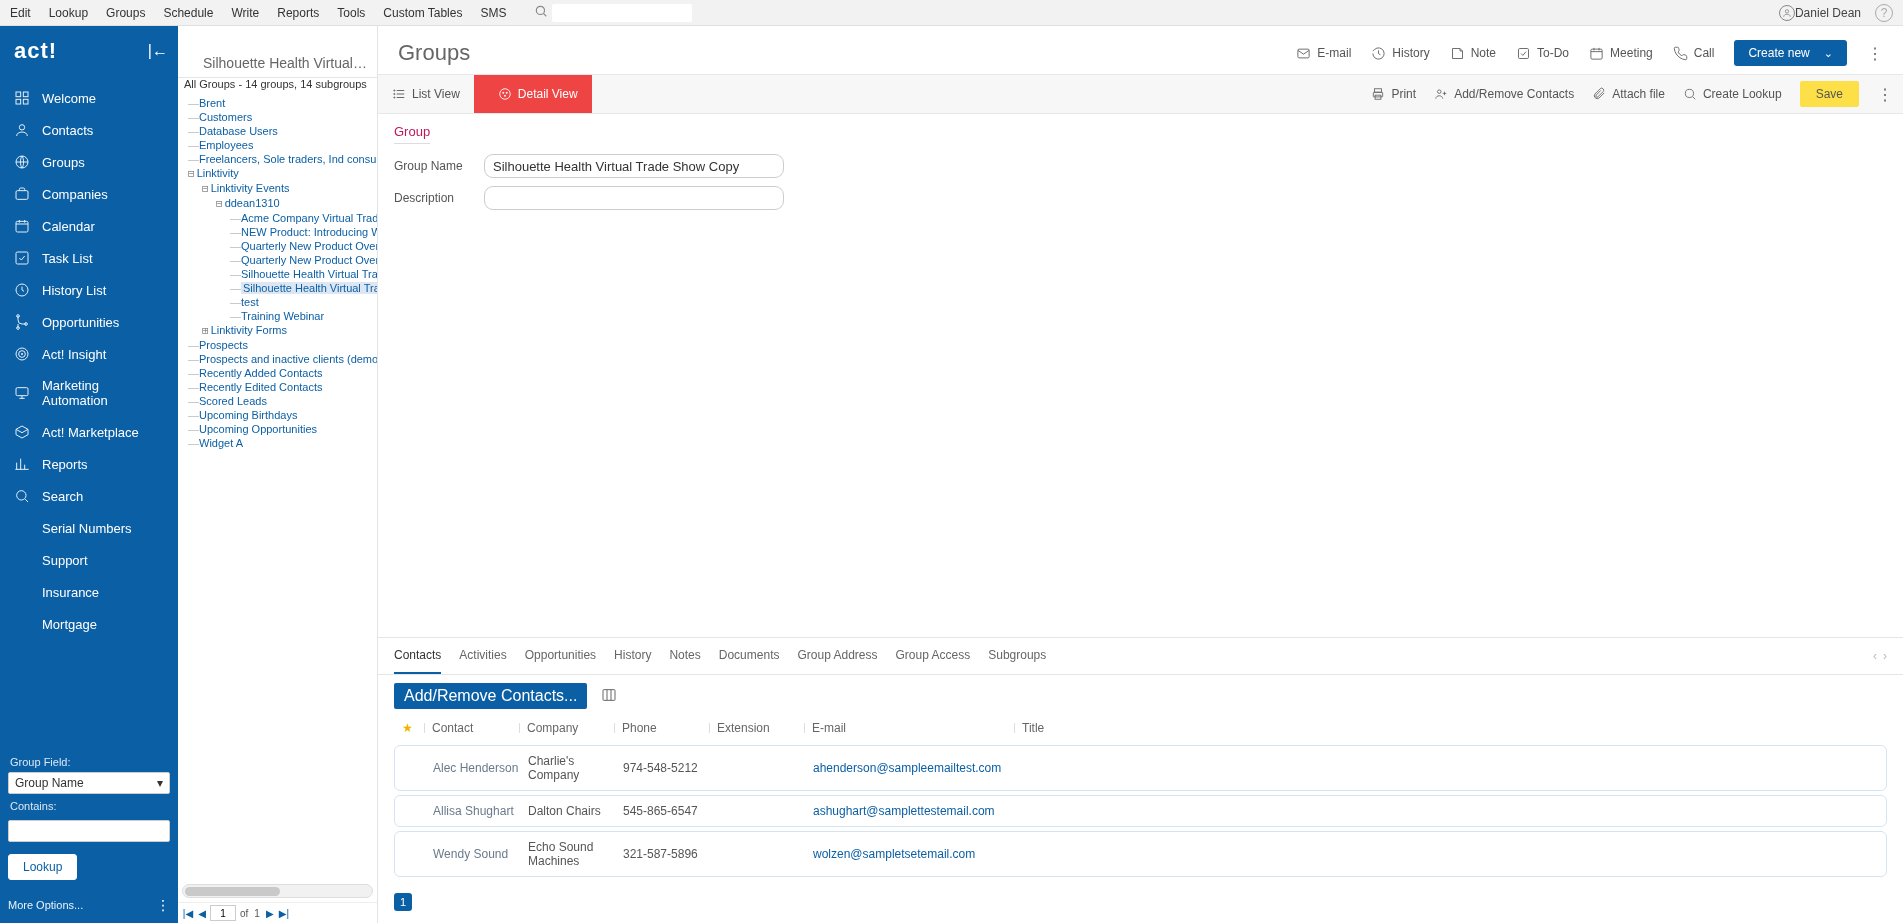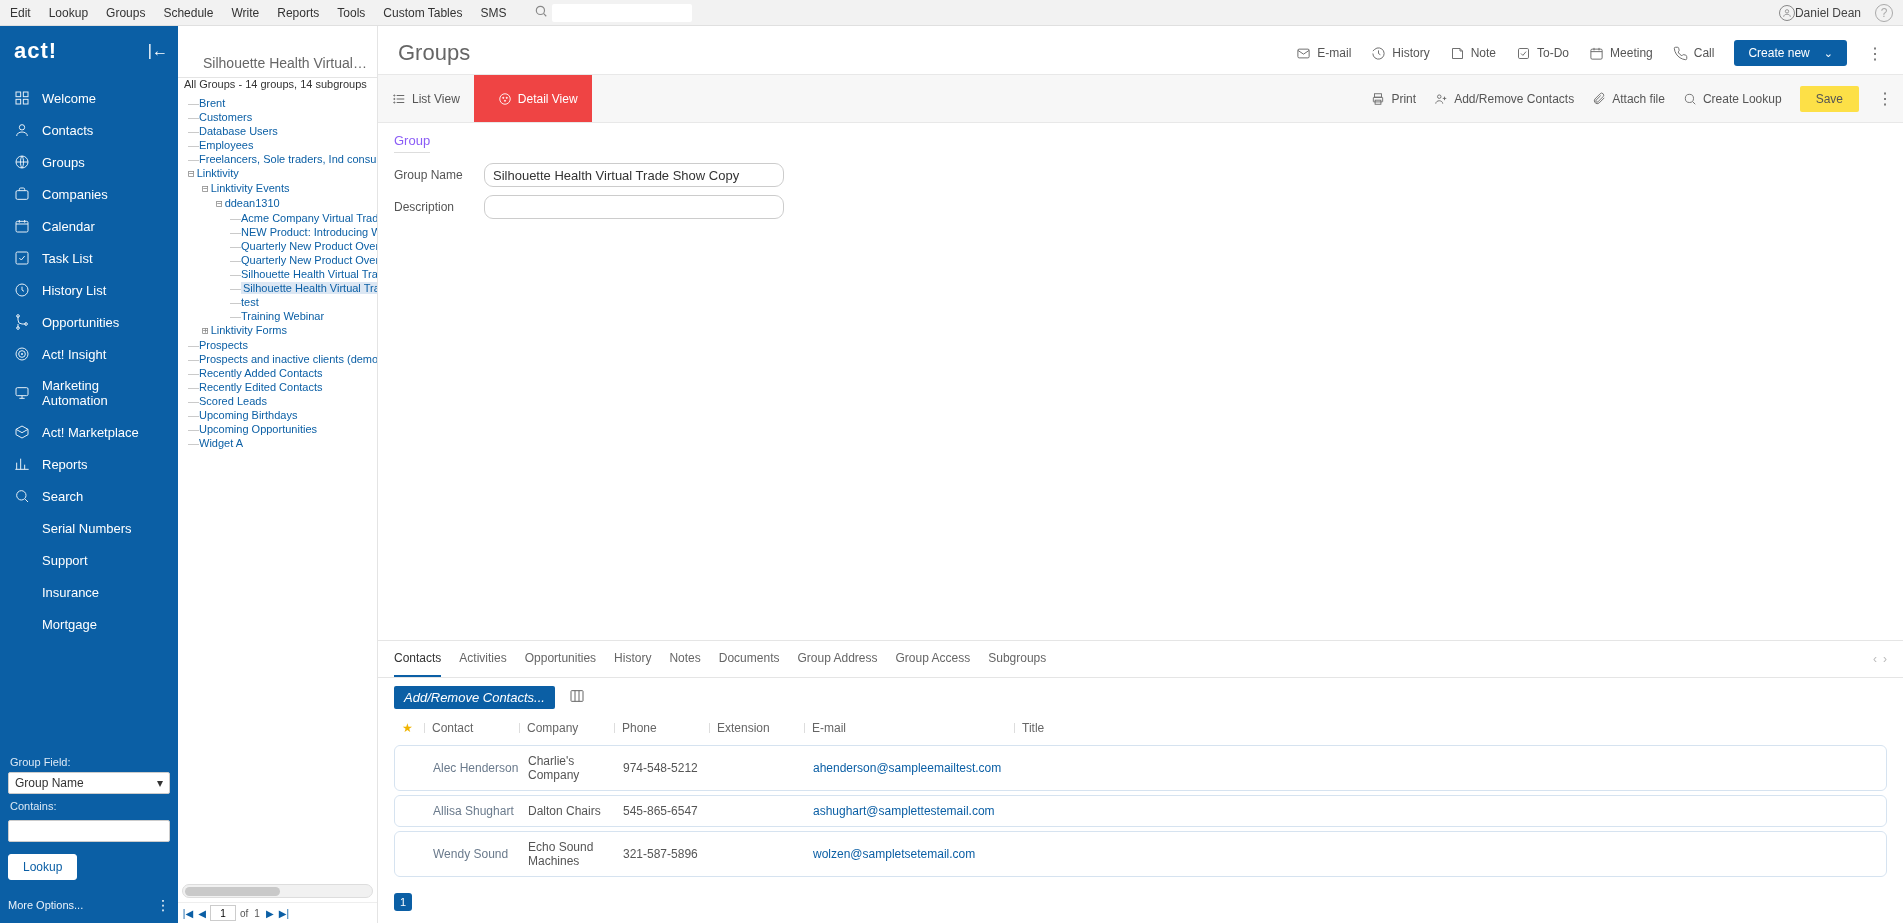--- a/index.html
+++ b/index.html
@@ -54,44 +54,44 @@
   
   .main { flex:1; display:flex; flex-direction:column; overflow:hidden;}
   .main-header { display:flex; align-items:center; justify-content:space-between; padding:14px 20px 8px; }
   .page-title { font-size:22px; color:#666; font-weight:500;}
   .header-actions { display:flex; align-items:center; gap:20px;}
   .h-act { display:flex; align-items:center; gap:6px; color:#555; cursor:pointer; font-size:12px;}
   .h-act svg { width:15px; height:15px; stroke:#666; fill:none; stroke-width:1.5;}
   .create-btn { background:#0b5fa5; color:#fff; border-radius:3px; padding:6px 14px; display:flex; align-items:center; gap:14px; cursor:pointer;}
   .create-btn .chev { font-size:11px;}
   .header-dots { color:#666; font-size:16px; cursor:pointer;}
-  .toolbar { background:#f7f7f7; border-top:1px solid #e8e8e8; border-bottom:1px solid #e8e8e8; display:flex; align-items:stretch; justify-content:space-between; height:49px;}
+  .toolbar { background:#f7f7f7; border-top:1px solid #e8e8e8; border-bottom:1px solid #e8e8e8; display:flex; align-items:stretch; justify-content:space-between; height:40px;}
   .view-tabs { display:flex;}
   .view-tab { display:flex; align-items:center; gap:6px; padding:0 14px; font-size:12px; cursor:pointer; color:#555;}
   .view-tab svg{width:14px;height:14px;stroke:#555;fill:none;stroke-width:1.5;}
   .view-tab.active { background:#ef4444; color:#fff;padding-left:24px;}
   .view-tab.active svg{stroke:#fff;}
   .toolbar-right { display:flex; align-items:center; gap:18px; padding-right:10px;}
   .t-act { display:flex; align-items:center; gap:6px; color:#555; cursor:pointer; font-size:12px;}
   .t-act svg{width:14px;height:14px;stroke:#666;fill:none;stroke-width:1.5;}
   .save-btn { background:#fde047; color:#555; padding:6px 16px; border-radius:2px; cursor:pointer;}
   .detail-area { display:flex; flex-direction:column; flex:1; overflow:hidden;}
   .group-form { padding:10px 16px; }
-  .section-title { font-size:13px; color:#8b5cf6; border-bottom:1px solid #ddd; display:inline-block; padding-bottom:4px; margin-bottom:10px;}
+  .section-title { font-size:13px; color:#be185d; border-bottom:1px solid #ddd; display:inline-block; padding-bottom:4px; margin-bottom:10px;}
   .form-row { display:flex; align-items:center; margin-bottom:8px;}
   .form-label { width:90px; color:#555; font-size:12px;}
   .form-input { width:300px; height:24px; border:1px solid #ccc; border-radius:9px; padding:2px 8px; font-size:13px; color:#333;}
   .tabs-row { border-top:1px solid #e5e5e5; border-bottom:1px solid #e5e5e5; display:flex; align-items:center; justify-content:space-between; padding:0 16px;}
   .tabs { display:flex; gap:18px; }
   .tab { padding:10px 0; color:#666; cursor:pointer; font-size:12px;}
   .tab.active { color:#333; border-bottom:2px solid #0b5fa5; font-weight:500;}
   .tab-nav { display:flex; gap:6px; color:#bbb;}
   .tab-nav span{cursor:pointer;}
   .contacts-toolbar { display:flex; align-items:center; gap:14px; padding:8px 16px 6px;}
-  .pill-btn { background:#0b5fa5; color:#fff; border-radius:2px; padding:4px 10px; font-size:13px; cursor:pointer;font-style:italic;}
+  .pill-btn { background:#0b5fa5; color:#fff; border-radius:2px; padding:4px 10px; font-size:16px; cursor:pointer;}
   .cols-btn svg{width:16px;height:16px;stroke:#666;fill:none;stroke-width:1.5;}
   .table-wrap { padding:0 16px; }
   .thead { display:flex; border-bottom:0; padding:6px 8px;}
   .th { color:#666; font-size:12px; position:relative;}
   .th::before{content:"";position:absolute;left:-8px;top:2px;bottom:2px;width:1px;background:#ddd;}
   .th.star::before{display:none;}
   .th.star{width:30px;} .th.contact{width:95px;} .th.company{width:95px;} .th.phone{width:95px;} .th.ext{width:95px;} .th.email{width:210px;} .th.title{width:80px;}
   .star-icon{color:#f0b400;}
   .trow { display:flex; align-items:center; border:1px solid #d6e3f0; border-radius:6px; margin:4px 0; padding:8px 8px;}
   .trow.selected { border:2px solid #0b5fa5; background:#f4fbff;}

